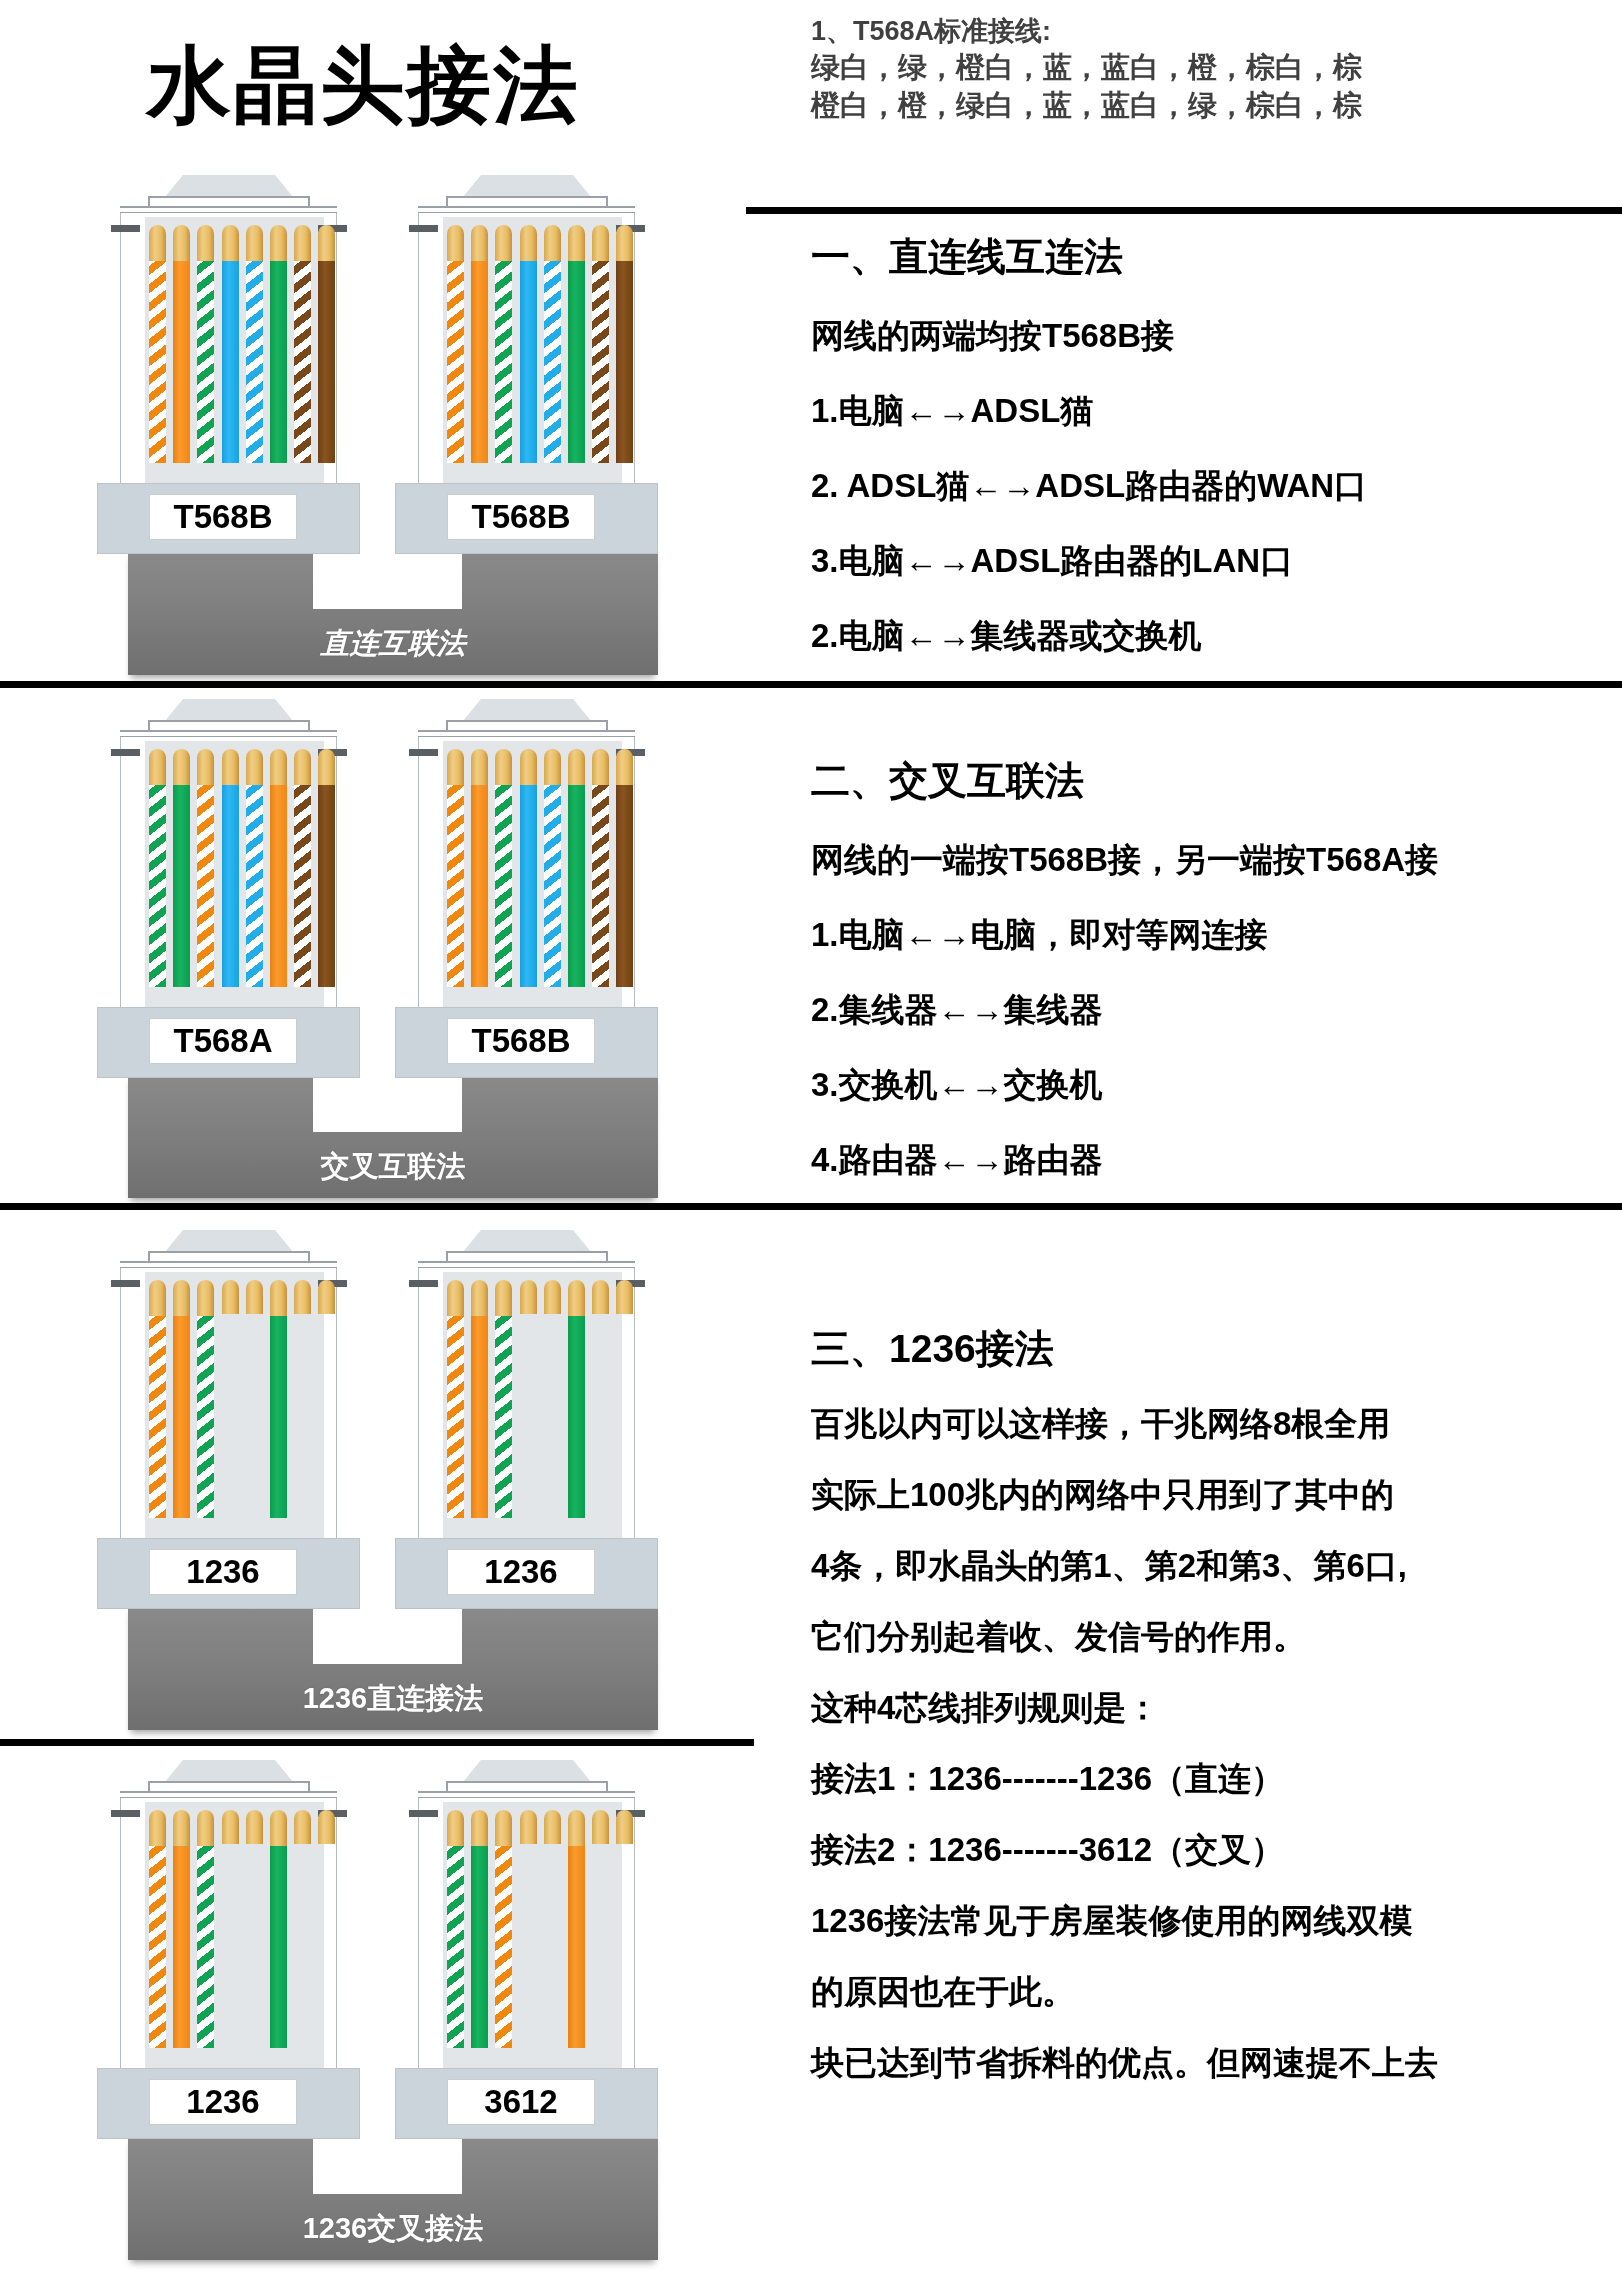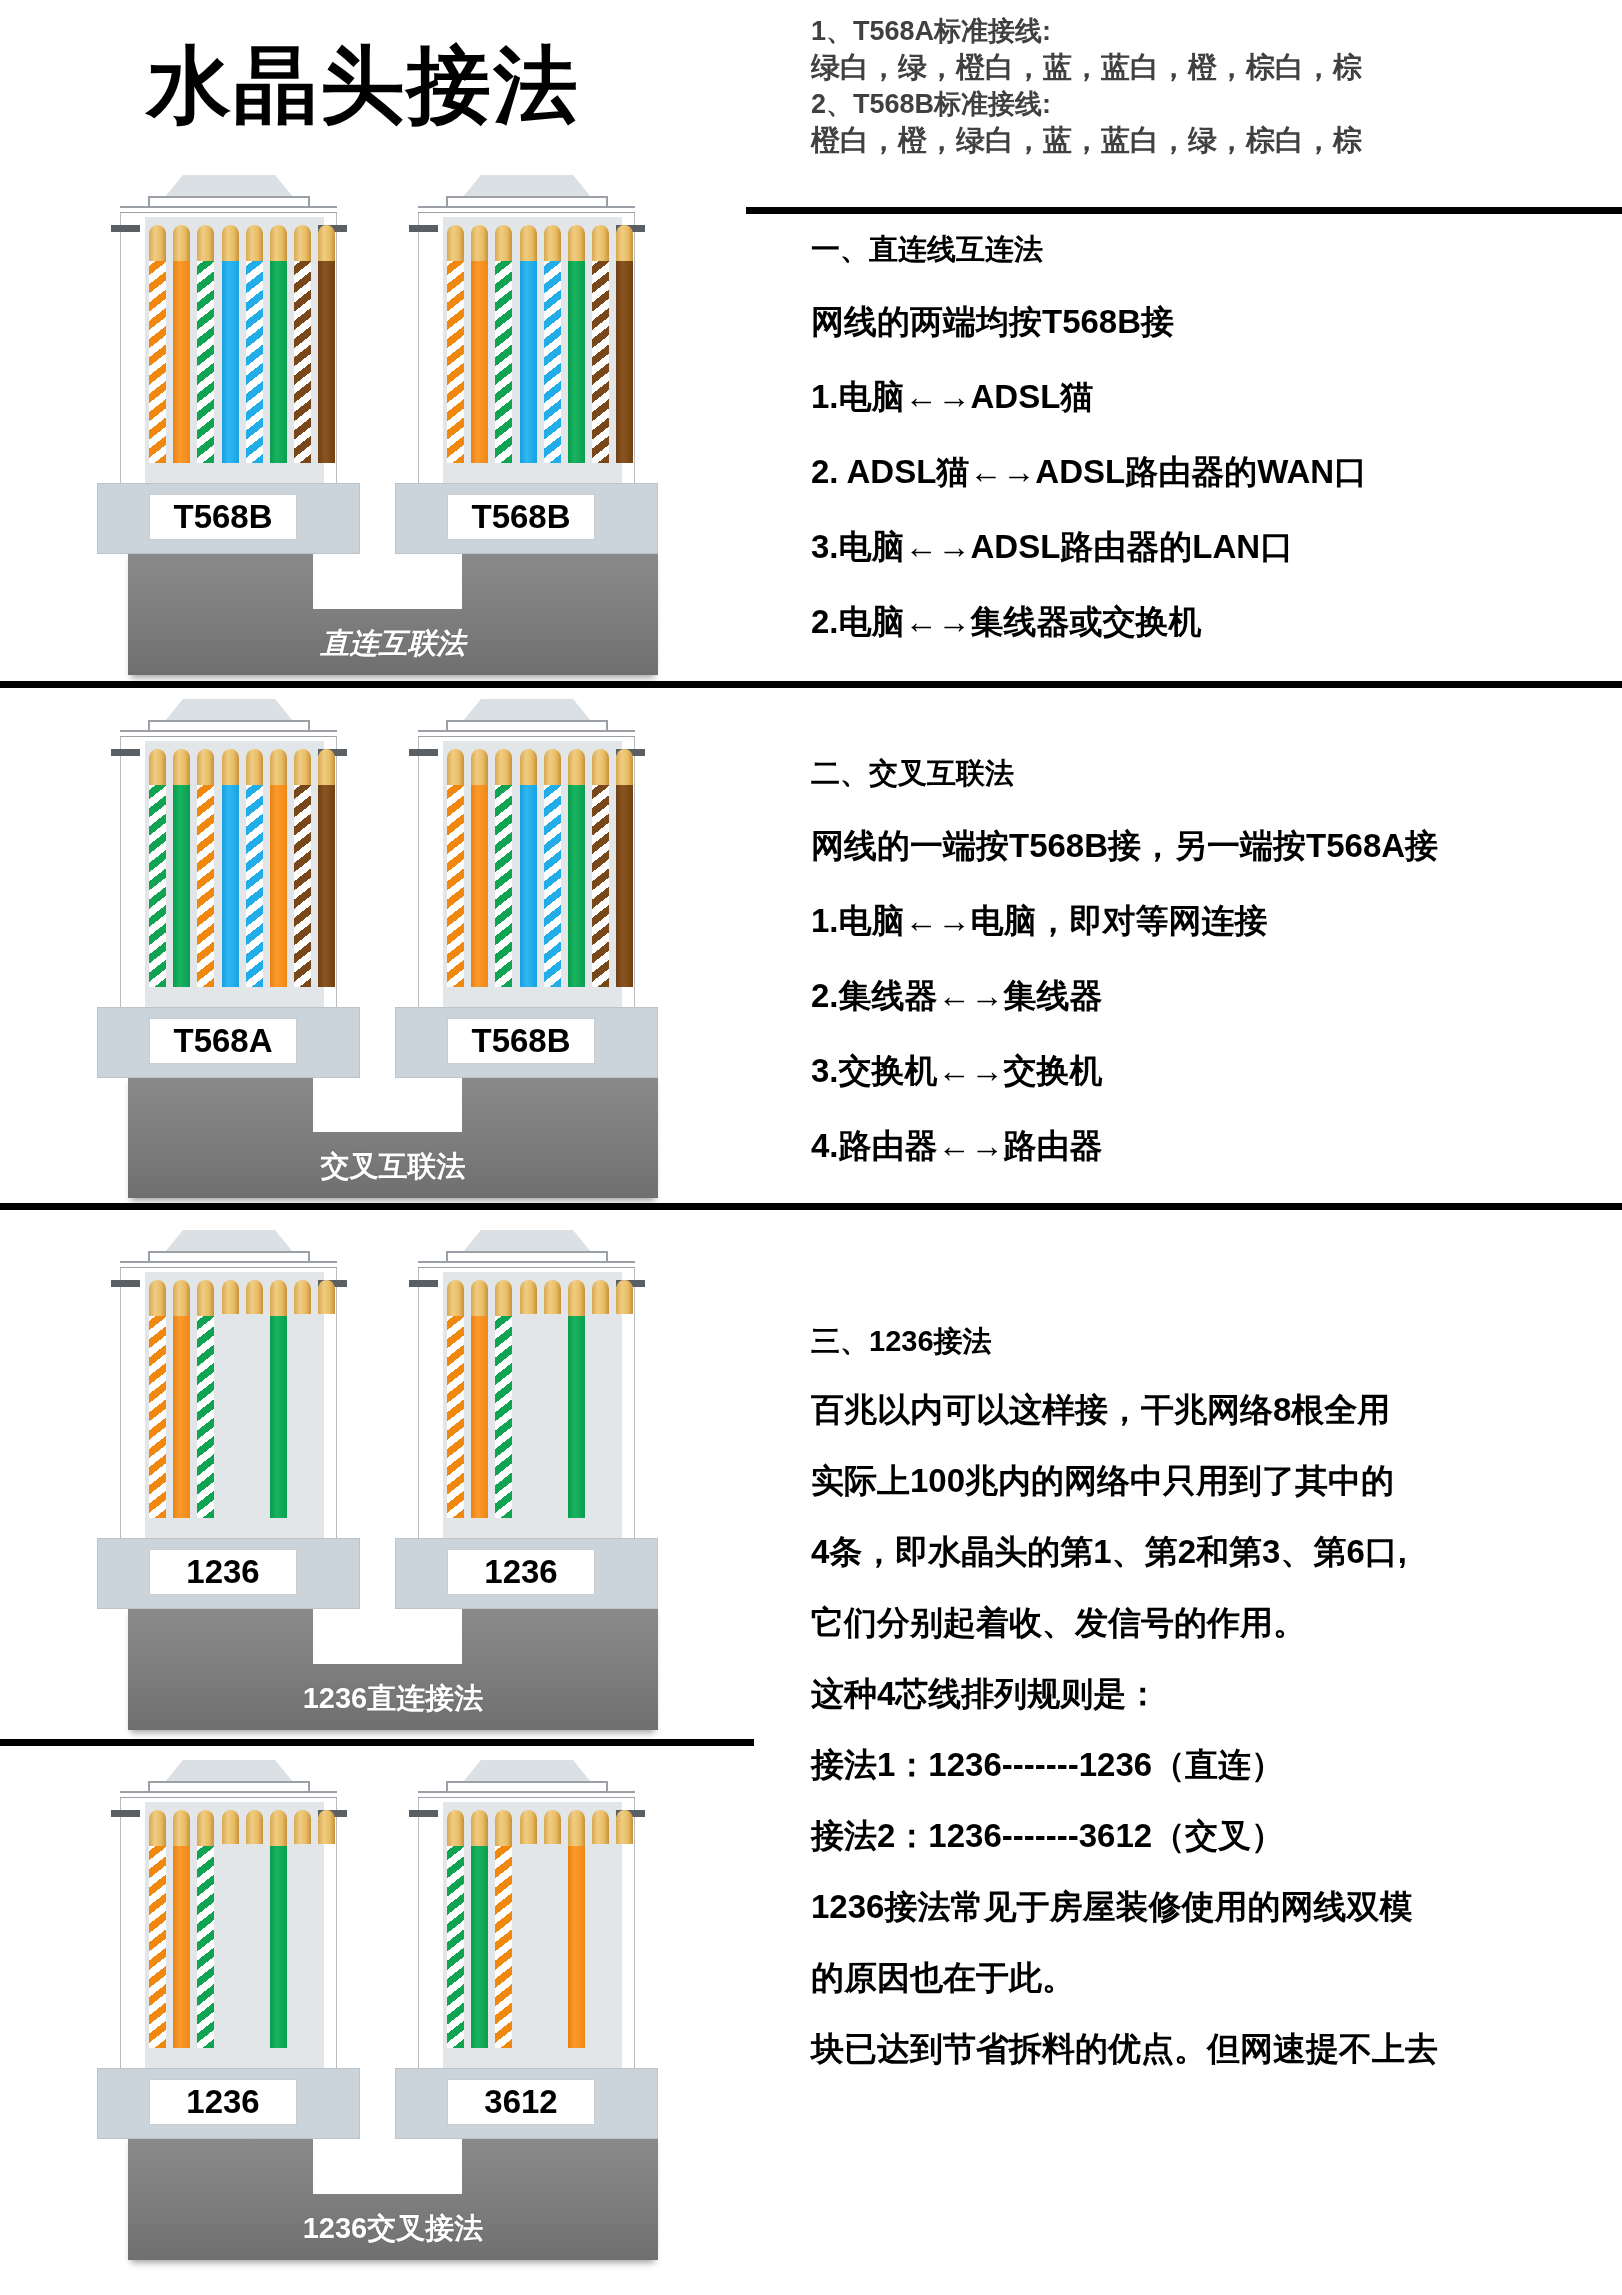--- a/index.html
+++ b/index.html
@@ -27,21 +27,21 @@
   .rh-title { font-size: 27px; }
   .rh-list  { font-size: 29px; }
 
   
   .rule { position: absolute; background: #000; height: 7.2px; left: 0; width: 1623px; }
   .rule.right-only { left: 746px; width: 877px; height: 6.5px; }
   .rule.part       { left: 0; width: 754px; }
 
   
   .textblock { position: absolute; left: 811px; width: 805px; color: #000; }
-  .textblock .hd   { font-size: 29px; font-weight: bold; white-space: nowrap; }
+  .textblock .hd   { font-size: 39px; font-weight: bold; white-space: nowrap; }
   .textblock .ln   { font-size: 33px; font-weight: bold; white-space: nowrap; }
   .sp-s  { margin-top: 26px; }
   .sp-m  { margin-top: 30px; }
 
   
   .diagram { position: absolute; }
 
   
   .cable {
     position: absolute; background: linear-gradient(180deg,#8a8a8a 0%,#7d7d7d 55%,#6f6f6f 100%);
@@ -119,21 +119,20 @@
 </head>
 <body>
 
 <div class="page">
 
   <div class="title">水晶头接法</div>
 
   <div class="redhead">
     <div class="rh-title">1、T568A标准接线:</div>
     <div class="rh-list">绿白，绿，橙白，蓝，蓝白，橙，棕白，棕</div>
-    <div class="rh-title">2、T568B标准接线:</div>
     <div class="rh-list">橙白，橙，绿白，蓝，蓝白，绿，棕白，棕</div>
   </div>
 
   <div class="rule right-only" style="top:207px"></div>
   <div class="rule" style="top:681px"></div>
   <div class="rule" style="top:1203px"></div>
   <div class="rule part" style="top:1739px"></div>
 
   <div class="textblock" style="top:230px">
     <div class="hd">一、直连线互连法</div>

